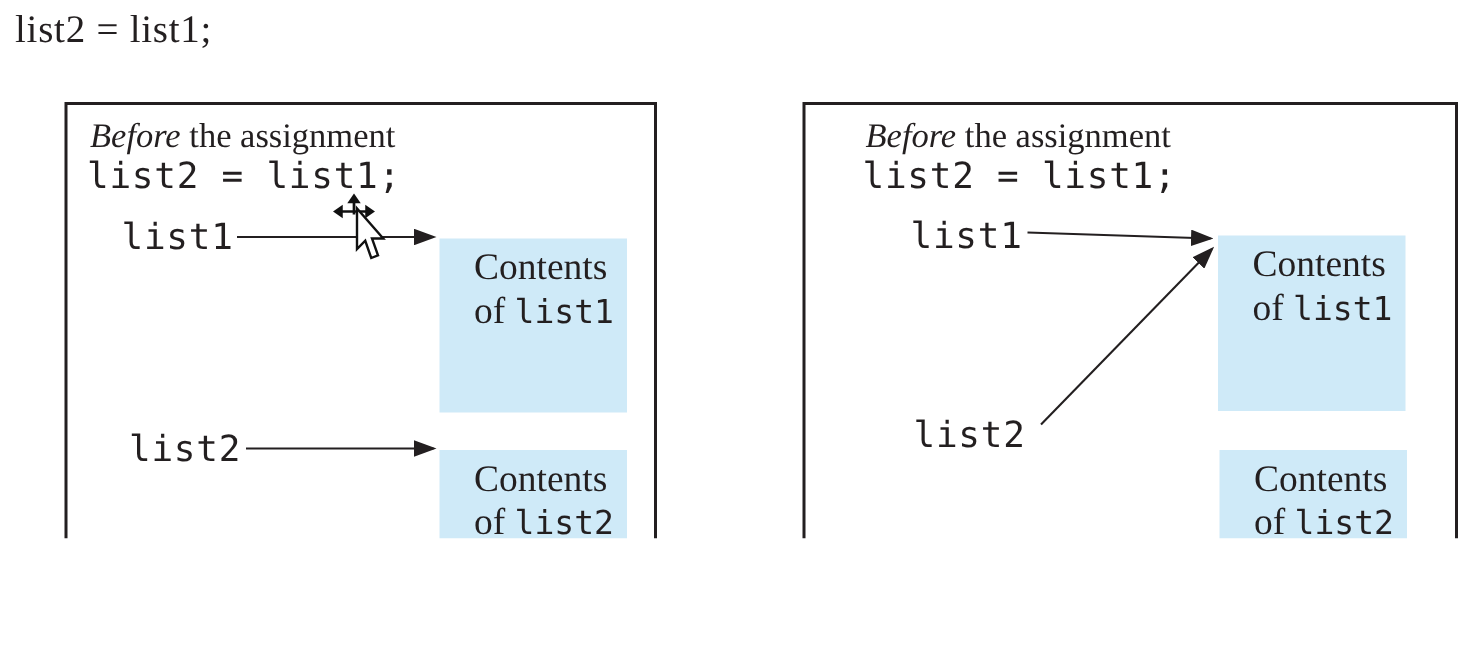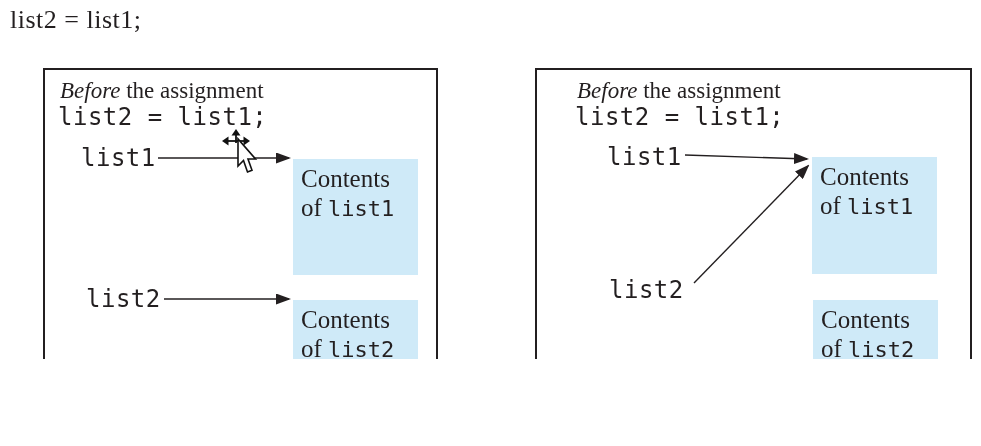--- a/index.html
+++ b/index.html
@@ -22,21 +22,21 @@
   .codeline{
     position:absolute;font-family:"DejaVu Sans Mono", monospace;
     font-size:24px;white-space:nowrap;letter-spacing:0.5px;
   }
   .ref{
     position:absolute;font-family:"DejaVu Sans Mono", monospace;
     font-size:24px;white-space:nowrap;letter-spacing:0.5px;
   }
   .bluebox{
     position:absolute;background:#cfeaf8;width:125px;height:116px;
-    padding:5px 0 0 8px;box-sizing:border-box;
+    padding:5px 0 0 23px;box-sizing:border-box;
     font-size:25px;line-height:29px;white-space:nowrap;
   }
   .bluebox .mono{font-size:22px;}
   .arrows{position:absolute;left:0;top:0;pointer-events:none;}
   .cursor{position:absolute;pointer-events:none;}
   
   .panel-before .heading{left:15px;top:8px;}
   .panel-before .codeline{left:13px;top:33px;}
   .panel-before .ref1{left:36px;top:74px;}
   .panel-before .ref2{left:41px;top:215px;}

